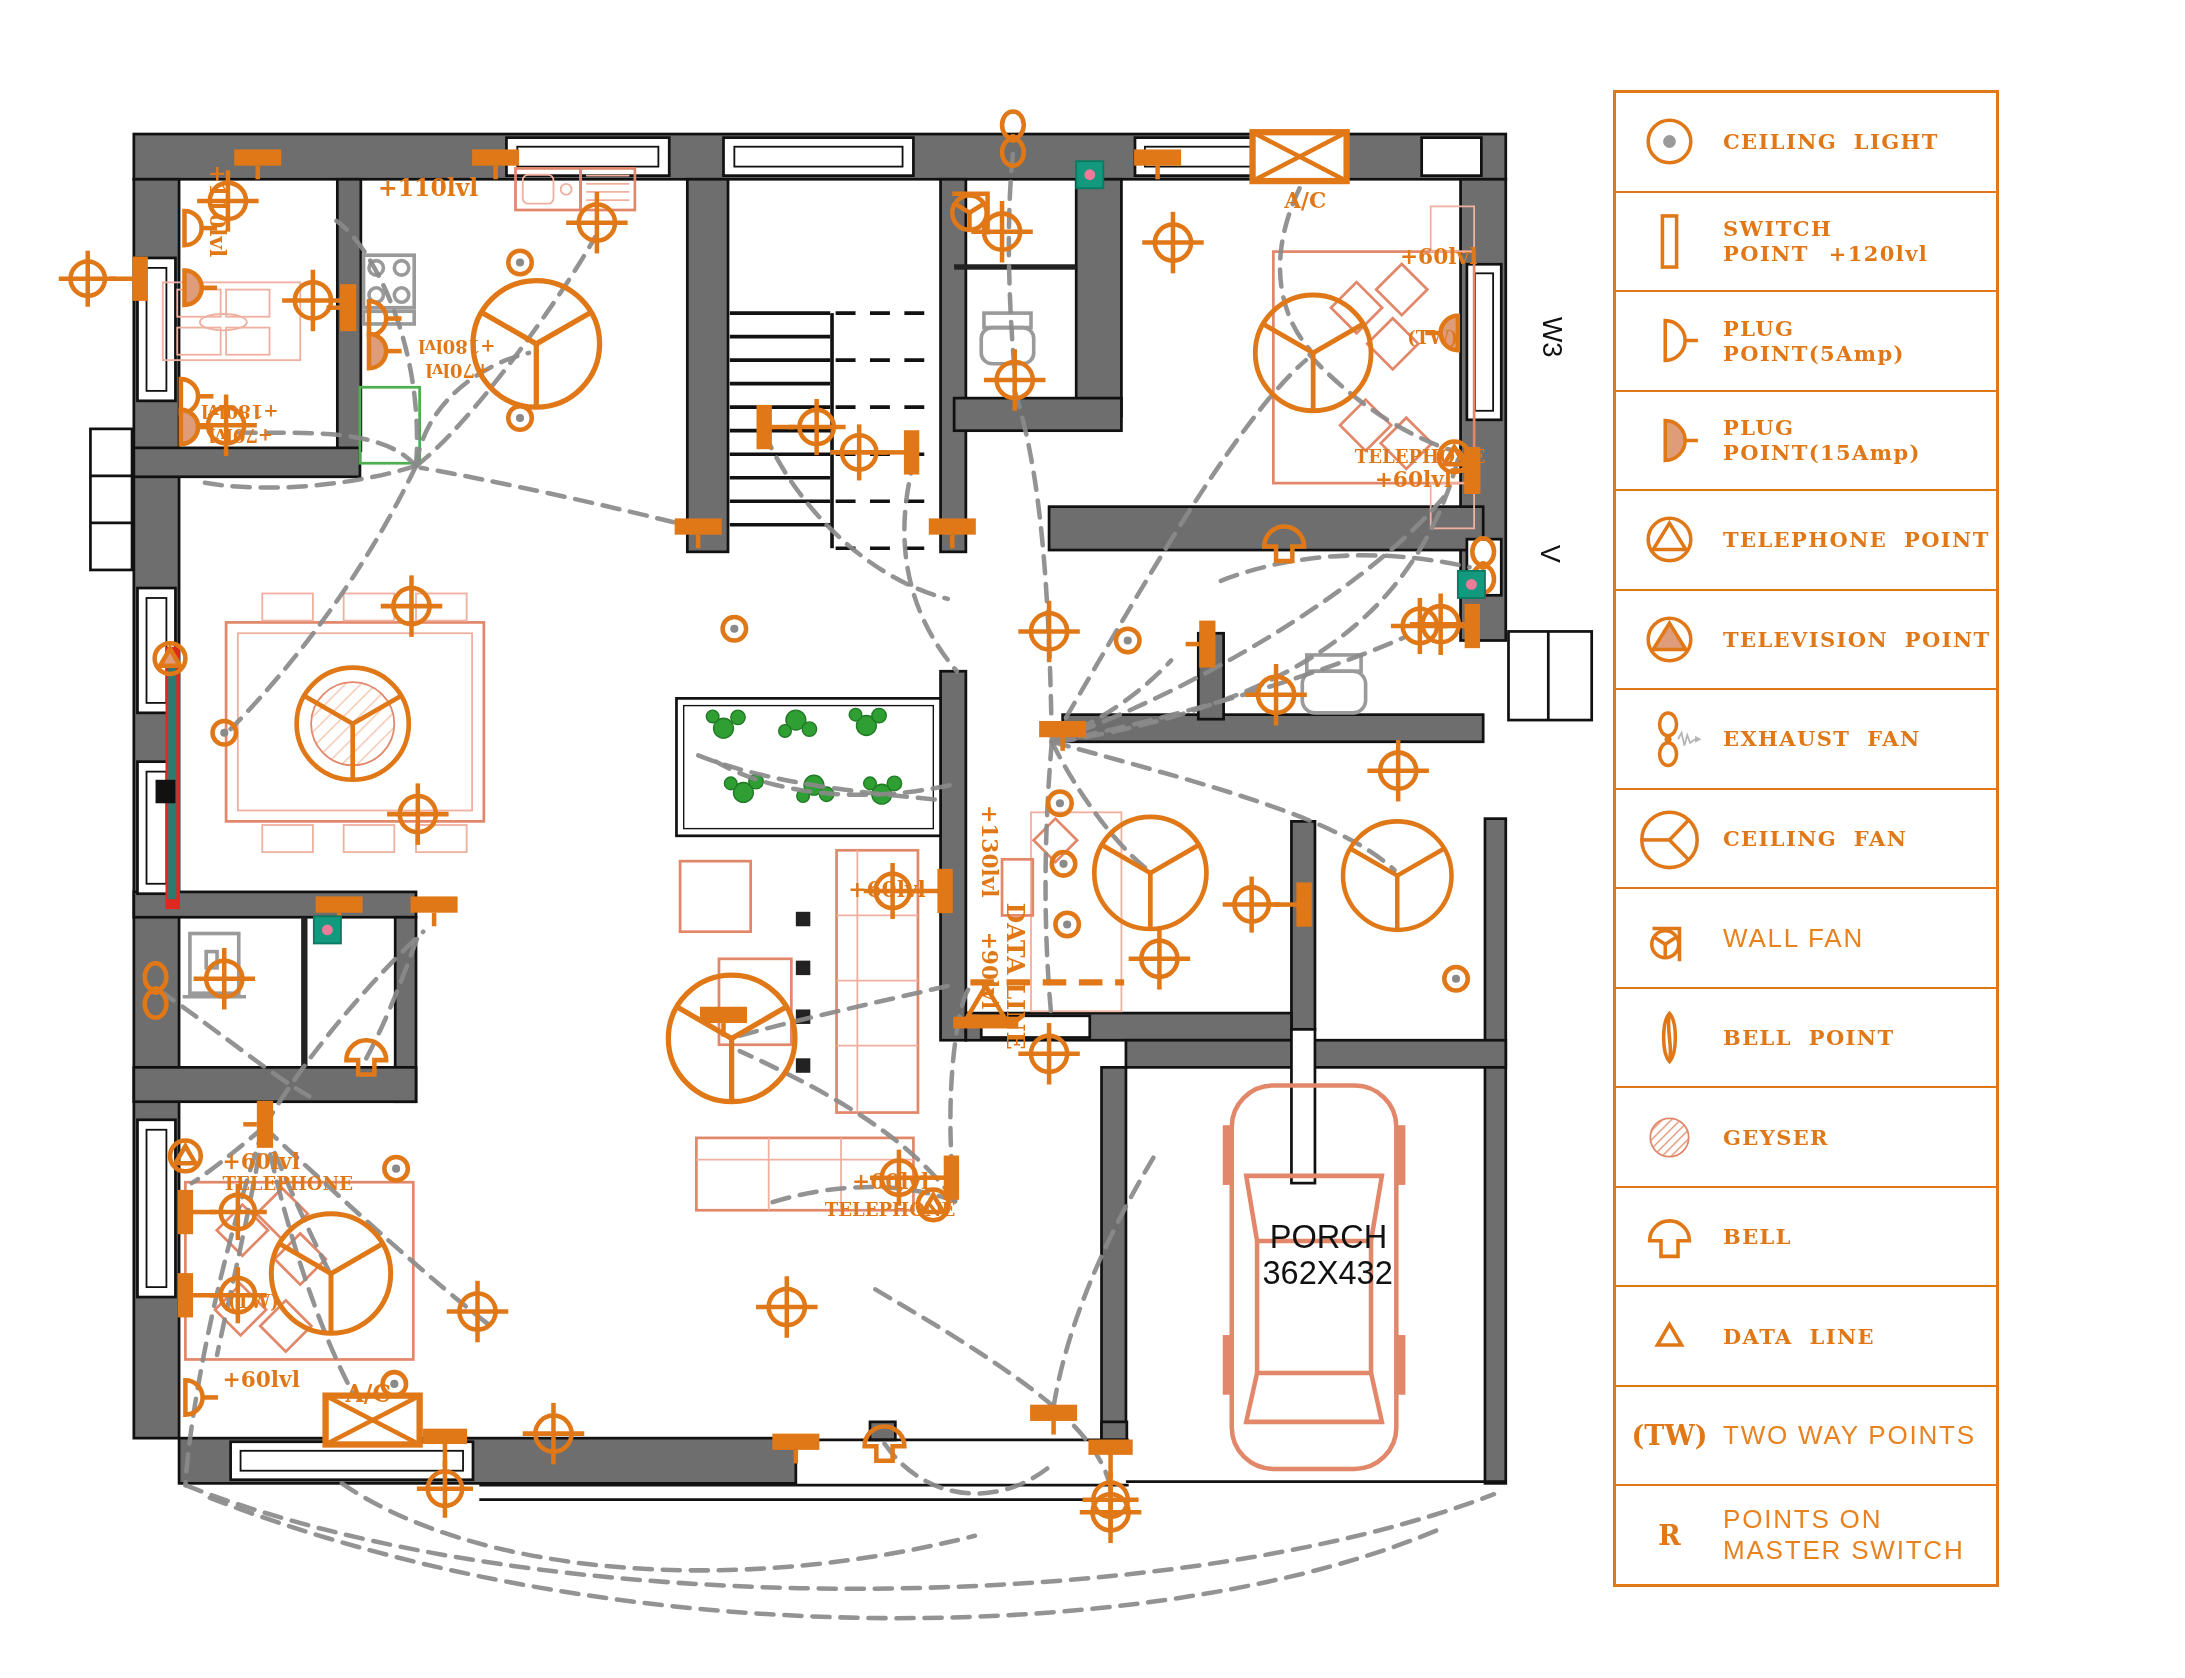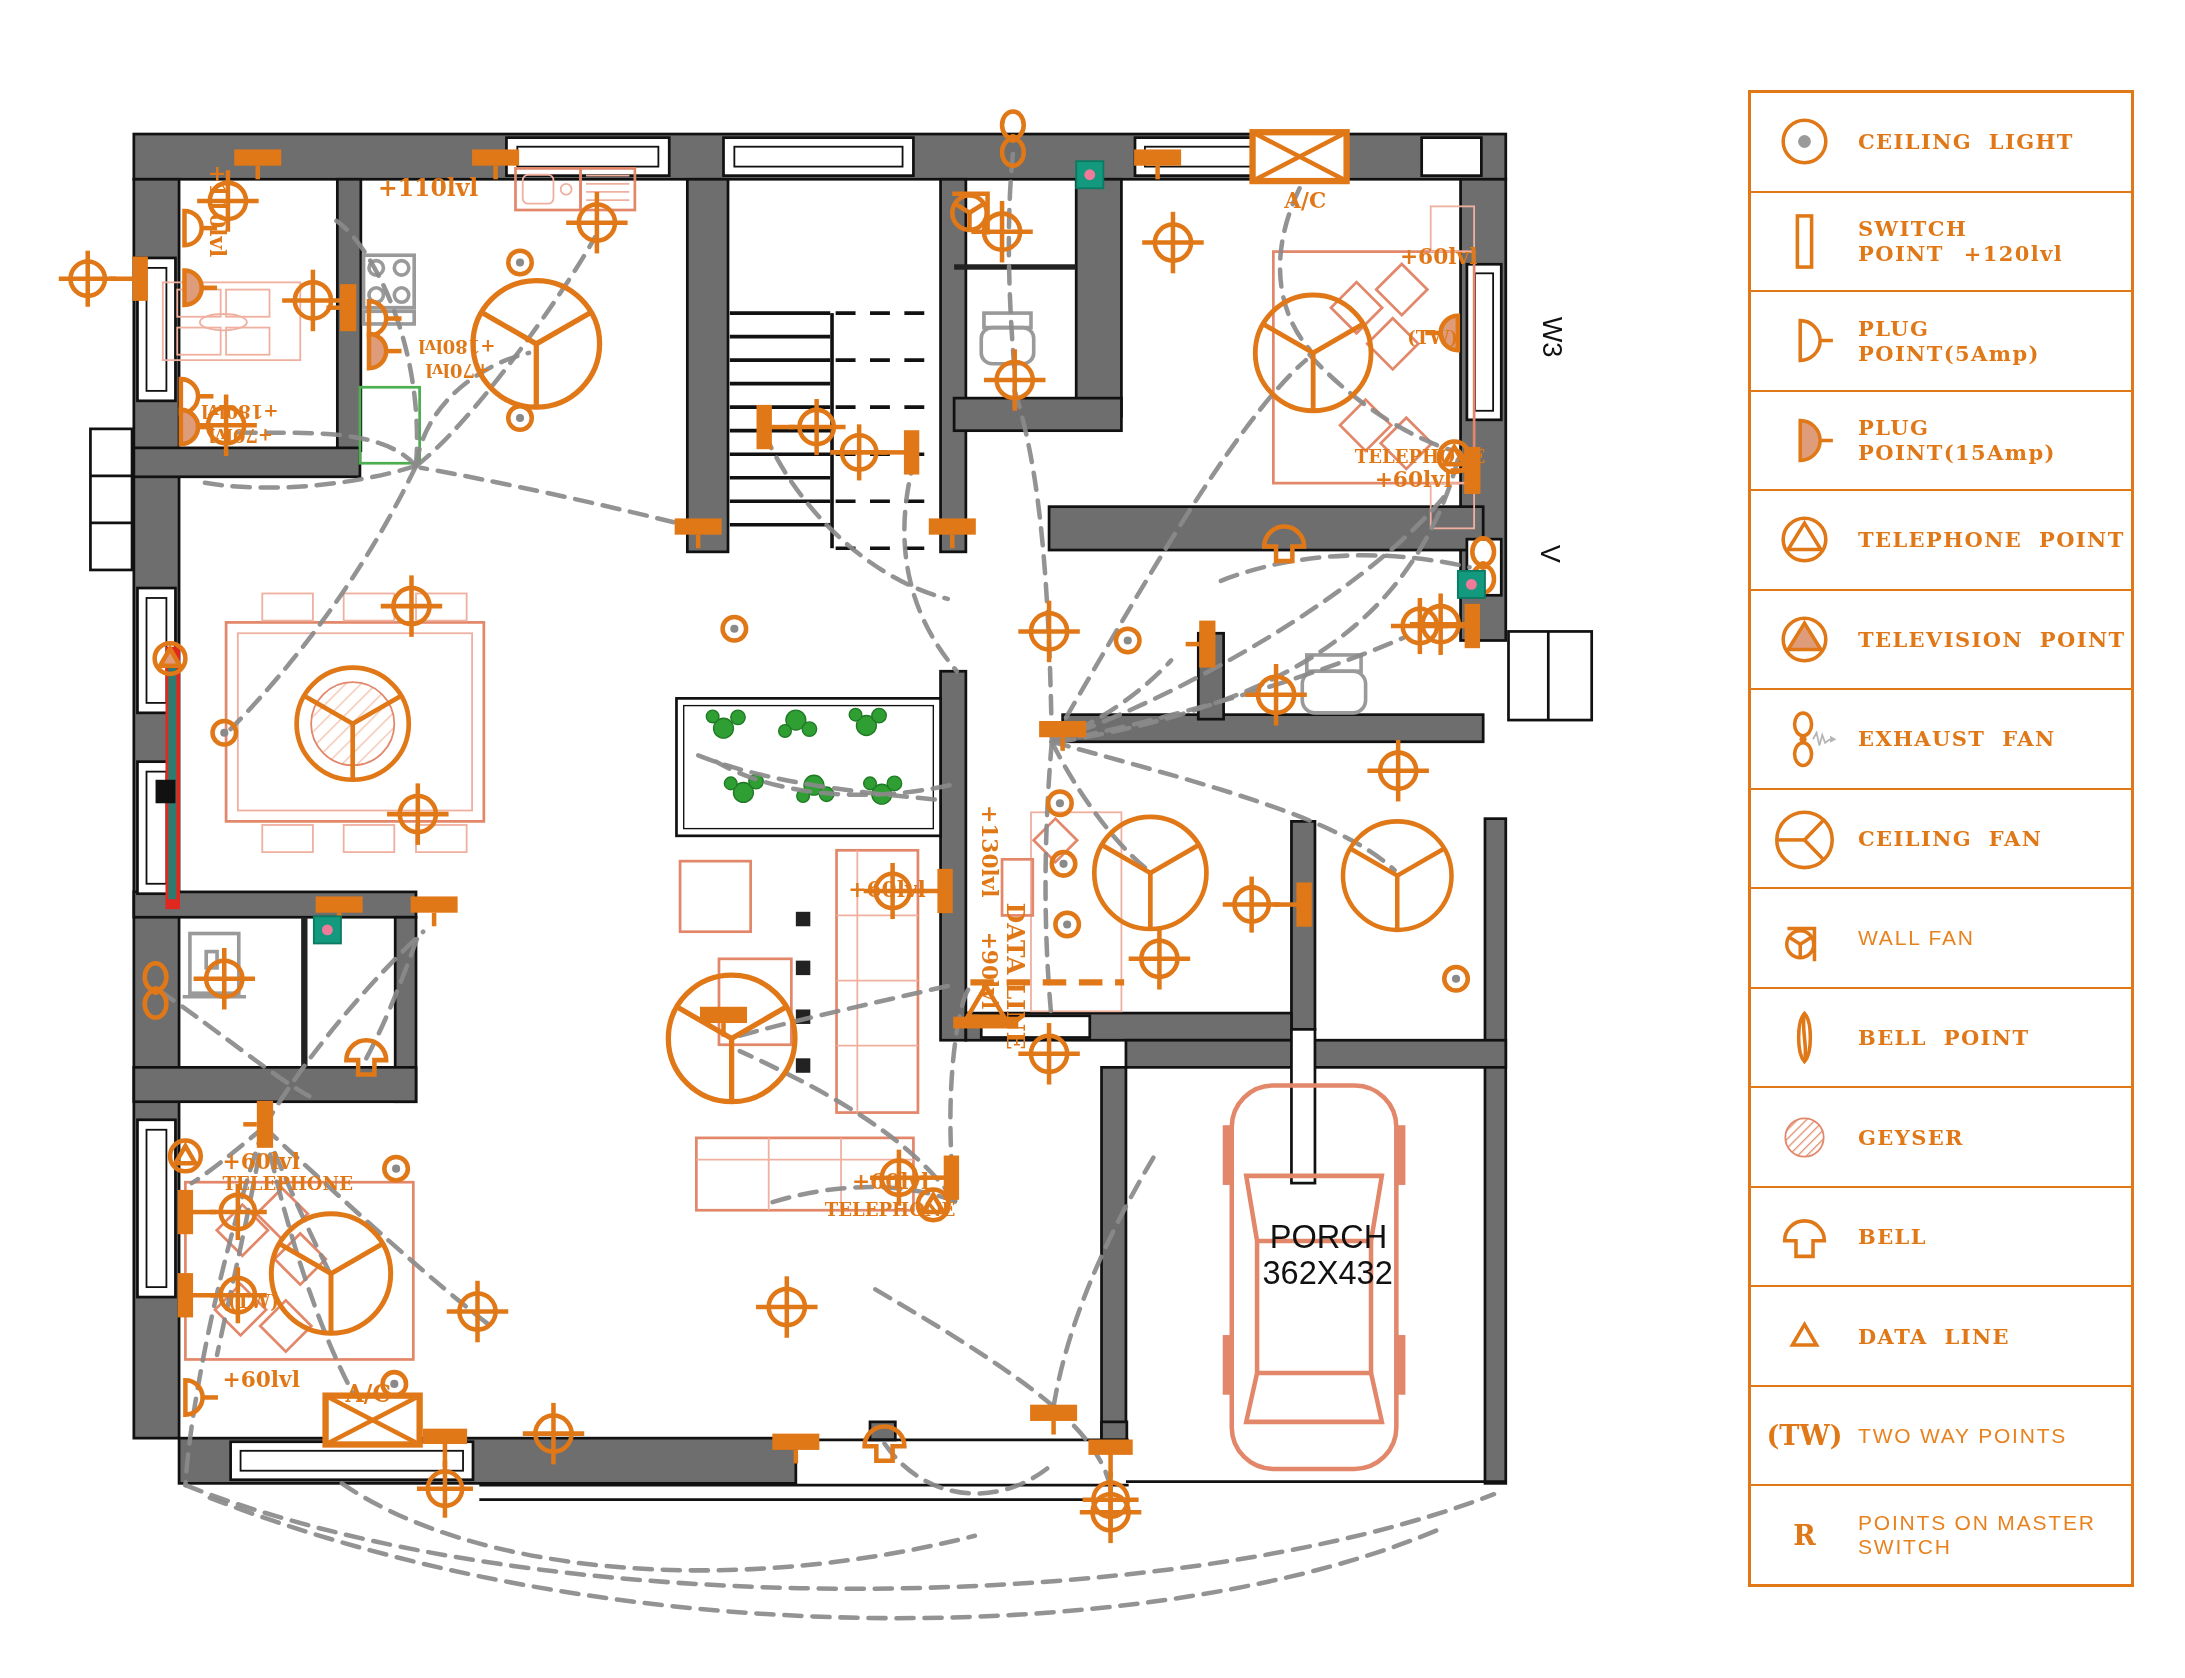--- a/index.html
+++ b/index.html
@@ -1,30 +1,30 @@
 <!DOCTYPE html>
 <html style="font-size:14.5px"><head>
 <meta charset="utf-8">
 <style>
   html,body{margin:0;padding:0;width:2186px;height:1678px;background:#fff;overflow:hidden;
             font-family:"Liberation Sans",sans-serif;}
   #stage{position:relative;width:2186px;height:1678px;background:#fff;}
   #plan-svg{position:absolute;left:0;top:0;}
 
   
-  #legend{position:absolute;left:1748px;top:90px;width:380px;height:1491px;
+  #legend{position:absolute;left:1613px;top:90px;width:380px;height:1491px;
           border:3.6px solid #E07818;display:flex;flex-direction:column;background:#fff;}
   .lrow{flex:1;display:flex;align-items:center;border-top:2.7px solid #E07818;min-height:0;}
   .lrow:first-child{border-top:none;}
   .icon-box{width:107px;display:flex;align-items:center;justify-content:center;flex:none;}
   .licon{width:71px;height:71px;}
   .text-box{flex:1;padding-right:5.4px;}
   .llabel span{color:#E07818;}
   .slab  .llabel span{font-family:"DejaVu Serif",serif;font-weight:bold;font-size:21px;letter-spacing:1.4px;word-spacing:8.1px;}
-  .sans  .llabel span{font-family:"Liberation Sans",sans-serif;font-size:21px;letter-spacing:1.8px;color:#E8821E;}
+  .sans  .llabel span{font-family:"Liberation Sans",sans-serif;font-size:26px;letter-spacing:1.8px;color:#E8821E;}
   .serif .llabel span{font-family:"DejaVu Serif",serif;font-size:23.5px;letter-spacing:1.8px;}
   .lval{margin-left:20px;text-align:right;}
   .lsub{font-family:"DejaVu Serif",serif;font-weight:bold;font-size:21px;color:#E07818;text-align:right;padding-right:3.6px;margin-top:-1.8px;}
   .sym-text{font-family:"DejaVu Serif",serif;font-weight:bold;font-size:27px;color:#E07818;}
 
   
   .pl   {font-family:"DejaVu Serif",serif;font-weight:bold;fill:#E07818;font-size:24px;}
   .pls  {font-family:"DejaVu Serif",serif;font-weight:bold;fill:#E07818;font-size:20px;}
   .plb  {font-family:"DejaVu Serif",serif;font-weight:bold;fill:#E07818;font-size:26px;}
   .pblk {font-family:"Liberation Sans",sans-serif;fill:#111;font-size:36px;}

